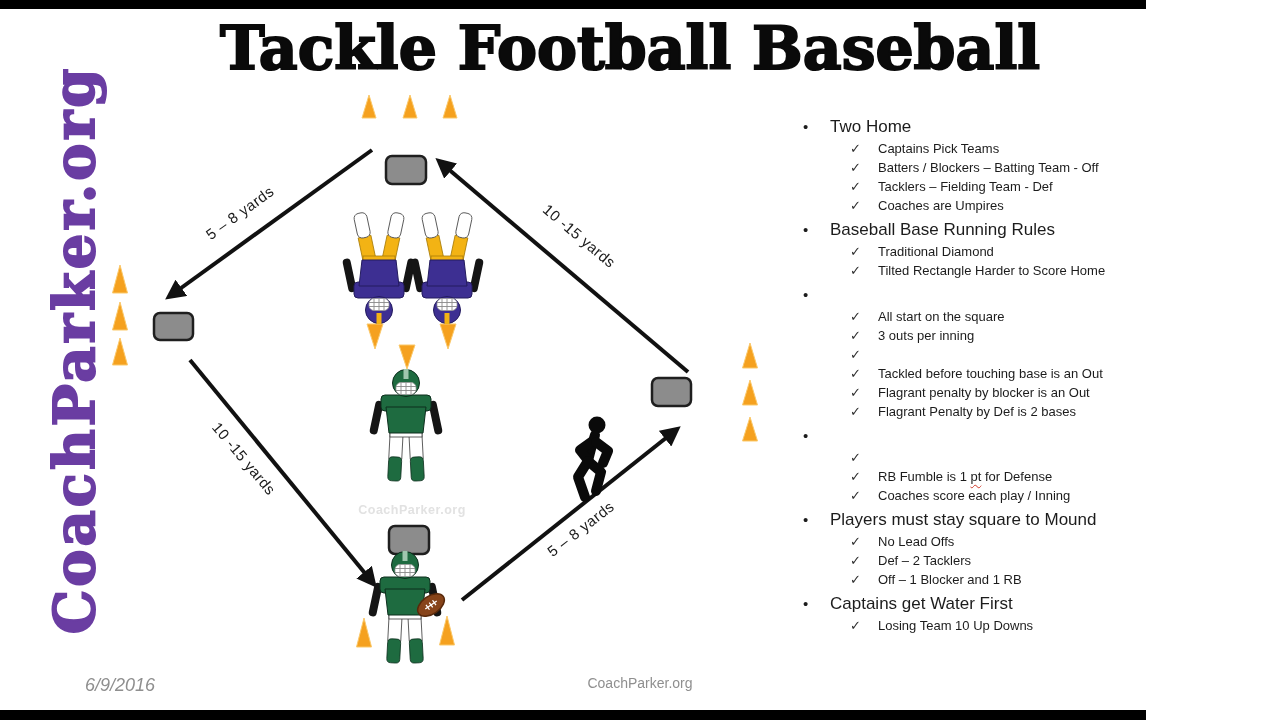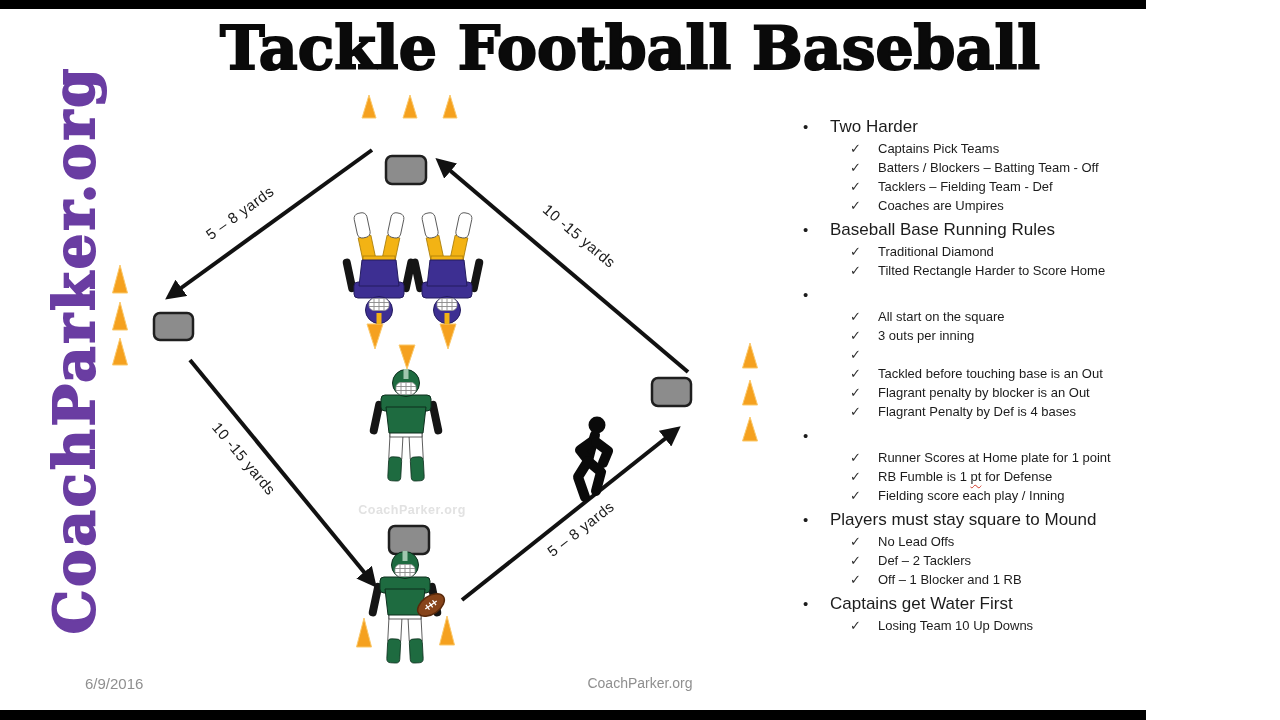--- a/index.html
+++ b/index.html
@@ -28,21 +28,21 @@
 
   .rules{position:absolute;left:788px;top:116px;width:460px;color:#1c1c1c;}
   .sec{margin-bottom:4px;}
   .sec-title{display:flex;align-items:baseline;font-size:17px;line-height:22px;margin-bottom:1px;}
   .sec-title .bullet{width:42px;padding-left:15px;box-sizing:border-box;font-size:15px;}
   .sub{display:flex;align-items:baseline;font-size:13px;line-height:19px;}
   .sub .check{width:28px;margin-left:62px;color:#2e2e2e;font-size:13px;}
   .sp{text-decoration:underline;text-decoration-style:wavy;text-decoration-color:#cf3a2a;
       text-decoration-thickness:1px;text-underline-offset:3px;}
 
-  .footer-date{position:absolute;left:85px;top:675px;font-size:15px;color:#8f8f8f;}
+  .footer-date{position:absolute;left:85px;top:675px;font-size:18px;color:#8f8f8f;font-style:italic;}
   .footer-site{position:absolute;left:0;top:675px;width:1280px;text-align:center;font-size:14px;color:#8f8f8f;}
 
   .dist-label{font-size:15px;fill:#1a1a1a;letter-spacing:0.5px;}
   .wmark{font-size:12.5px;fill:#e2e2e2;font-weight:bold;letter-spacing:0.5px;}
 </style>
 </head>
 <body>
 
 <div class="stage">
   <div class="bar top"></div>
@@ -159,21 +159,21 @@
       <path d="M588 461 L601 472 L596 491"></path>
       <path d="M588 461 L578 477 L585 497"></path>
     </g>
   </svg>
 
   <div class="rules">
 
     <div class="sec">
       <div class="sec-title">
         <span class="bullet">•</span>
-        <span>Two Harder</span>
+        <span>Two Home</span>
       </div>
       <div class="sub">
           <span class="check">✓</span>
           <span>Captains Pick Teams</span>
         </div>
       <div class="sub">
           <span class="check">✓</span>
           <span>Batters / Blockers – Batting Team - Off</span>
         </div>
       <div class="sub">
@@ -219,39 +219,38 @@
       <div class="sub">
           <span class="check">✓</span>
           <span>Tackled before touching base is an Out</span>
         </div>
       <div class="sub">
           <span class="check">✓</span>
           <span>Flagrant penalty by blocker is an Out</span>
         </div>
       <div class="sub">
           <span class="check">✓</span>
-          <span>Flagrant Penalty by Def is 4 bases</span>
-        </div>
-    </div>
-
-    <div class="sec">
-      <div class="sec-title">
-        <span class="bullet">•</span>
-      </div>
-      <div class="sub">
-          <span class="check">✓</span>
-          <span>Runner Scores at Home plate for 1 point</span>
+          <span>Flagrant Penalty by Def is 2 bases</span>
+        </div>
+    </div>
+
+    <div class="sec">
+      <div class="sec-title">
+        <span class="bullet">•</span>
+      </div>
+      <div class="sub">
+          <span class="check">✓</span>
         </div>
       <div class="sub">
           <span class="check">✓</span>
           <span><span>RB Fumble is 1 </span><span class="sp">pt</span><span> for Defense</span></span>
         </div>
       <div class="sub">
           <span class="check">✓</span>
-          <span>Fielding score each play / Inning</span>
+          <span>Coaches score each play / Inning</span>
         </div>
     </div>
 
     <div class="sec">
       <div class="sec-title">
         <span class="bullet">•</span>
         <span>Players must stay square to Mound</span>
       </div>
       <div class="sub">
           <span class="check">✓</span>

